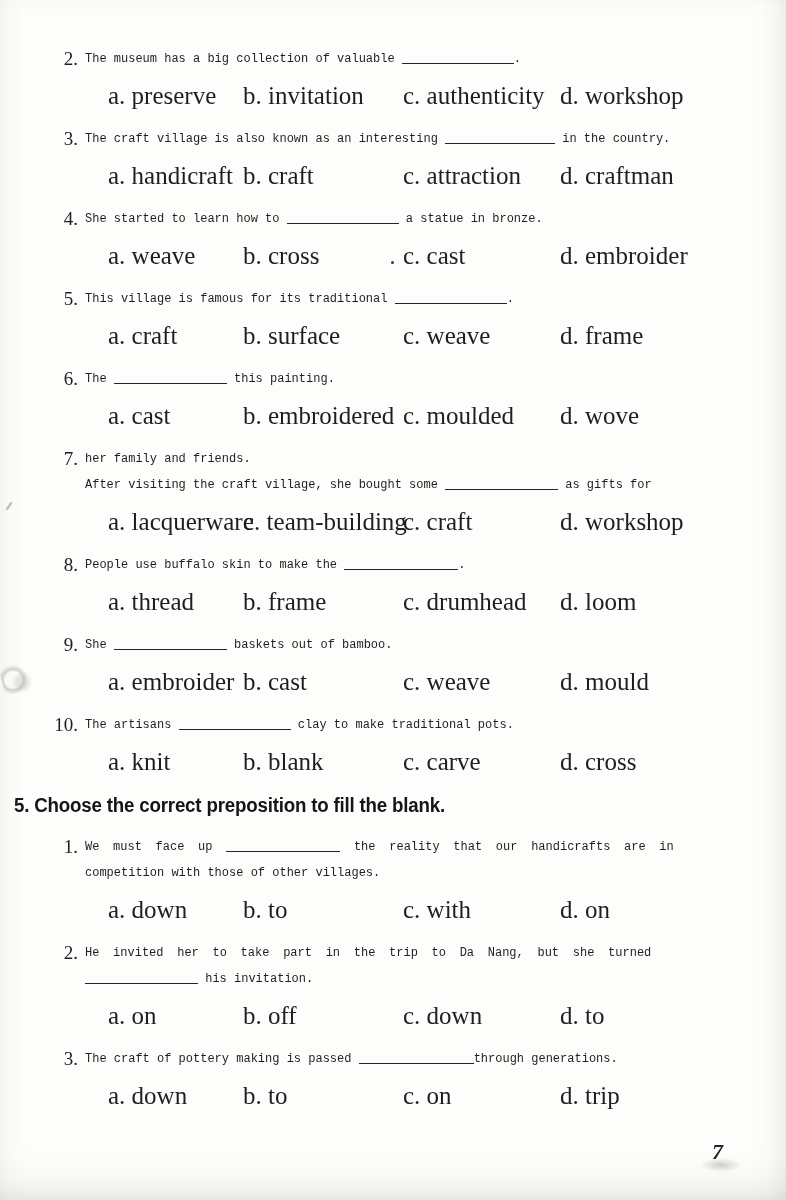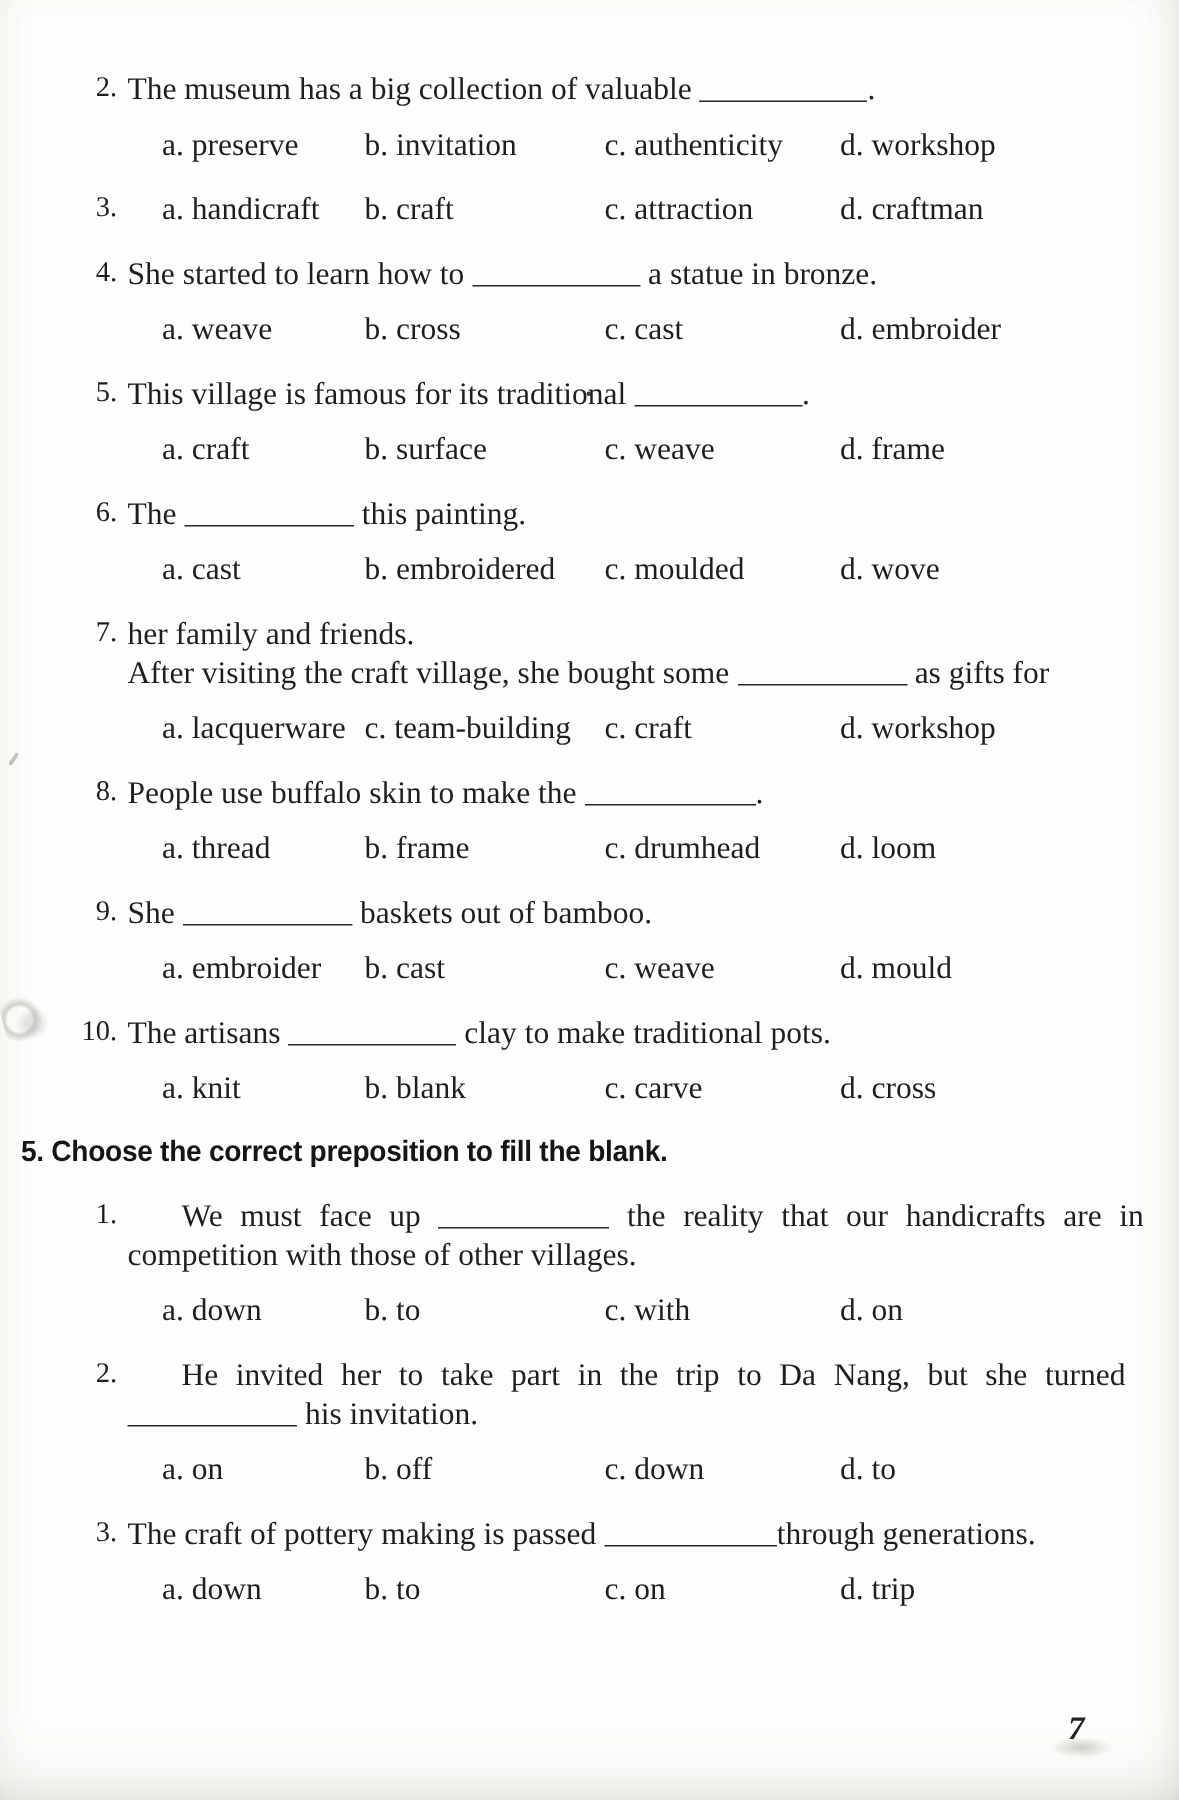--- a/index.html
+++ b/index.html
@@ -12,28 +12,28 @@
     position:absolute;inset:0;padding-top:46px;box-sizing:border-box;
     box-shadow:inset -18px 0 42px -34px rgba(95,95,88,.35),
                inset 0 -28px 55px -40px rgba(95,95,88,.35),
                inset 14px 0 40px -36px rgba(95,95,88,.22);
   }
   .question{position:relative;margin:0 0 17px 0;}
   .qnum{
     position:absolute;left:45px;top:0;width:33px;text-align:right;
     font-size:19px;line-height:26px;
   }
-  .qbody{margin-left:85px;margin-right:40px;font-size:21px;line-height:26px;}
+  .qbody{margin-left:85px;margin-right:40px;font-size:12px;line-height:26px;font-family:Liberation Mono, monospace;}
   .line{white-space:nowrap;}
-  .spread{word-spacing:6.5px;margin-left:36px;}
+  .spread{word-spacing:6.5px;}
   .blank{
     display:inline-block;height:4px;border-bottom:1.7px solid #262626;
     vertical-align:-2px;
   }
-  .opts{position:relative;height:26px;margin-top:11px;font-size:21px;line-height:26px;}
+  .opts{position:relative;height:26px;margin-top:11px;font-size:25px;line-height:26px;}
   .opt{position:absolute;top:0;white-space:nowrap;}
   .opt-0{left:108px}.opt-1{left:243px}.opt-2{left:403px}.opt-3{left:560px}
   .section-heading{
     margin:0 0 16px 14px;
     font-family:"Liberation Sans","DejaVu Sans",sans-serif;
     font-weight:bold;font-size:19.5px;line-height:26px;letter-spacing:-0.2px;
     transform:scaleX(.96);transform-origin:left center;color:#151515;
     white-space:nowrap;
   }
   .page-number{
@@ -72,20 +72,23 @@
       </div>
       <div class="opts">
         <span class="opt opt-0">a. preserve</span>
         <span class="opt opt-1">b. invitation</span>
         <span class="opt opt-2">c. authenticity</span>
         <span class="opt opt-3">d. workshop</span>
       </div>
     </div>
     <div class="question">
       <span class="qnum">3.</span>
+      <div class="qbody">
+        <div class="line">The craft village is also known as an interesting <span class="blank" style="width: 110px;"></span> in the country.</div>
+      </div>
       <div class="opts">
         <span class="opt opt-0">a. handicraft</span>
         <span class="opt opt-1">b. craft</span>
         <span class="opt opt-2">c. attraction</span>
         <span class="opt opt-3">d. craftman</span>
       </div>
     </div>
     <div class="question">
       <span class="qnum">4.</span>
       <div class="qbody">

